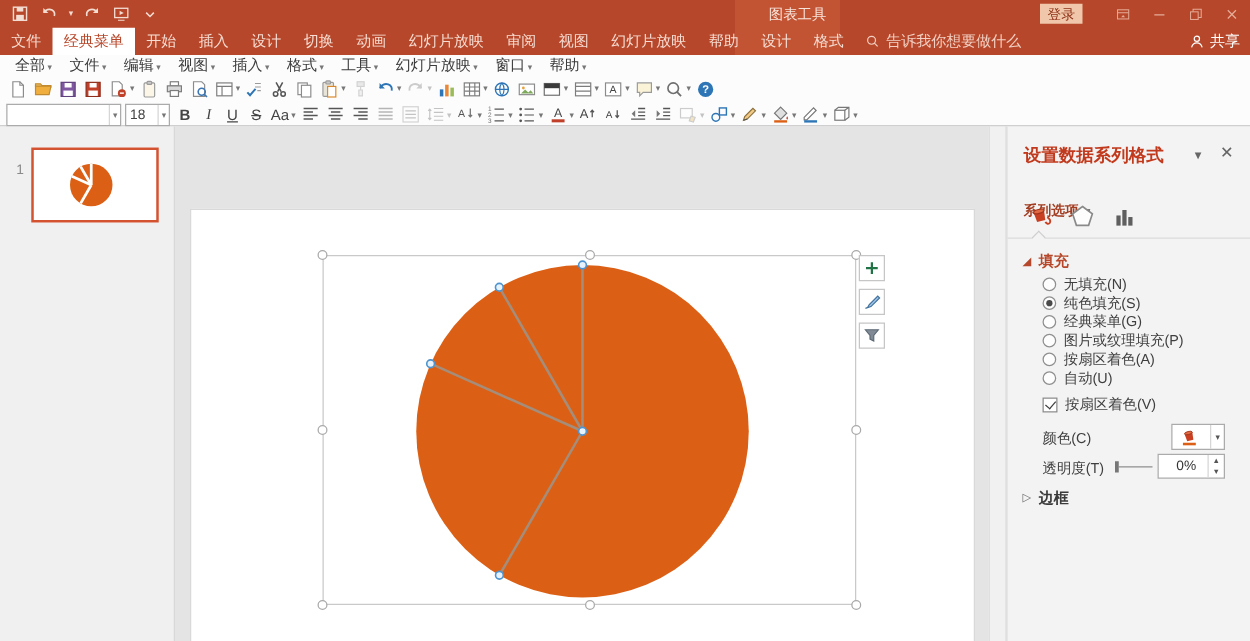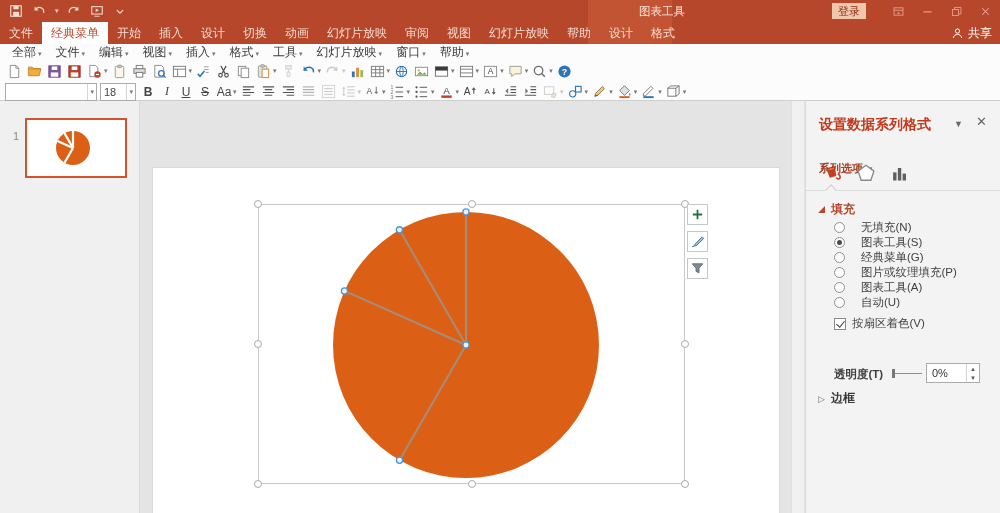--- a/index.html
+++ b/index.html
@@ -59,49 +59,49 @@
   #slide { position:absolute; left:152px; top:167px; width:628px; height:346px; background:#FFFFFF; border:1px solid #D9D9D9; border-bottom:none; }
   #vscroll { position:absolute; left:791px; top:101px; width:13px; height:412px; background:#F1F1F1; border-left:1px solid #DFDFDF; }
 
   #chart-frame { position:absolute; left:258px; top:204px; width:427px; height:280px; border:1px solid #C9C9C9; }
   .fh { position:absolute; width:8px; height:8px; border:1px solid #A9A9A9; border-radius:50%; background:#fff; }
   #chart-btns { position:absolute; left:687px; top:204px; display:flex; flex-direction:column; gap:6px; }
   .cbtn { width:21px; height:21px; background:#fff; border:1px solid #C6C6C6; display:flex; align-items:center; justify-content:center; }
   .cbtn svg { width:15px; height:15px; }
 
   
-  #taskpane { position:absolute; left:805px; top:101px; width:195px; height:412px; background:#F3F3F3; border-left:1px solid #D9D9D9; font-size:11.5px; }
+  #taskpane { position:absolute; left:805px; top:101px; width:195px; height:412px; background:#F3F3F3; border-left:1px solid #D9D9D9; font-size:11.5px;text-align:center; }
   #tp-title { position:absolute; left:13px; top:15px; font-size:14px; font-weight:bold; color:#C23A1D; white-space:nowrap; }
   #tp-dd { position:absolute; right:37px; top:18px; color:#666; font-size:9px; }
   #tp-close { position:absolute; right:13px; top:13px; color:#666; font-size:13px; }
   #tp-series { position:absolute; left:13px; top:43px; color:#A33E23; font-weight:bold; font-size:11px; white-space:nowrap;margin-top:17px; }
   #tp-series .mcaret { color:#555; font-size:8px; margin-left:3px; }
   #tp-tabs { position:absolute; left:14px; top:60px; display:flex; gap:11px; }
   .tp-tab { width:23px; height:23px; display:flex; align-items:center; justify-content:center; }
   .tp-tab svg { width:20px; height:20px; }
   #tp-divider { position:absolute; left:0; top:89px; width:195px; border-top:1px solid #DCDCDC; }
   #tp-notch { position:absolute; left:21px; top:85px; width:8px; height:8px; background:#F3F3F3; border-left:1px solid #CFCFCF; border-top:1px solid #CFCFCF; transform:rotate(45deg); }
   #tp-fill-header { position:absolute; left:12px; top:100px; display:flex; align-items:center; gap:6px; color:#B7472A; font-weight:bold; font-size:12px; }
   .tri-exp { width:0; height:0; border-style:solid; border-width:0 0 7px 7px; border-color:transparent transparent #B7472A transparent; }
   #fill-options { position:absolute; left:28px; top:120px; display:flex; flex-direction:column; }
-  .opt-row { display:flex; align-items:center; gap:16px; height:12px; margin-bottom:3px; white-space:nowrap; }
+  .opt-row { display:flex; align-items:center; gap:6px; height:12px; margin-bottom:3px; white-space:nowrap; }
   .radio { width:11px; height:11px; border:1px solid #8F8F8F; border-radius:50%; background:#FDFDFD; position:relative; flex:none; }
   .radio.checked::after { content:""; position:absolute; left:2px; top:2px; width:5px; height:5px; border-radius:50%; background:#4A4A4A; }
   .opt-label { color:#3F3F3F; font-size:11.5px; }
   #vary-row { display:flex; align-items:center; gap:6px; margin-top:6px; height:13px; white-space:nowrap; }
   .checkbox { width:12px; height:12px; border:1px solid #8A8A8A; background:#fff; position:relative; flex:none; }
   .checkbox.checked::after { content:""; position:absolute; left:2.5px; top:0.5px; width:4px; height:7px; border:solid #3F3F3F; border-width:0 1.6px 1.6px 0; transform:rotate(40deg); }
   #tp-color-row { position:absolute; left:28px; top:238px; width:146px; height:21px; }
   #tp-color-label { position:absolute; left:0; top:4px; color:#3F3F3F; white-space:nowrap; }
   #color-btn { position:absolute; right:0; top:0; width:43px; height:21px; background:#fff; border:1px solid #ABABAB; display:flex; align-items:center; }
   #color-btn .swatchwrap { width:26px; display:flex; justify-content:center; }
   #color-btn svg { width:15px; height:15px; }
   #color-btn .carrow { margin-left:auto; font-size:7px; color:#555; border-left:1px solid #D6D6D6; align-self:stretch; display:flex; align-items:center; padding:0 3px; }
   #tp-trans-row { position:absolute; left:28px; top:262px; width:146px; height:20px; }
-  #tp-trans-label { position:absolute; left:0; top:4px; color:#3F3F3F; white-space:nowrap;font-weight:bold; }
+  #tp-trans-label { position:absolute; left:0; top:4px; color:#3F3F3F; white-space:nowrap; }
   #trans-slider { position:absolute; left:55px; top:0; width:33px; height:20px; }
   #trans-track { position:absolute; left:6px; top:10px; width:27px; border-top:1px solid #8F8F8F; }
   #trans-knob { position:absolute; left:3px; top:6px; width:3px; height:9px; background:#777; }
   #trans-spin { position:absolute; left:92px; top:0; width:54px; height:20px; background:#fff; border:1px solid #ABABAB; display:flex; align-items:center; }
   #trans-value { padding-left:5px; color:#333; font-size:11px; flex:1; }
   #spin-arrows { width:13px; align-self:stretch; border-left:1px solid #D6D6D6; display:flex; flex-direction:column; }
   #spin-arrows span { flex:1; display:flex; align-items:center; justify-content:center; font-size:6px; color:#555; }
   #tp-border-header { position:absolute; left:12px; top:289px; display:flex; align-items:center; gap:6px; color:#3A3A3A; font-weight:bold; font-size:12px; }
   .tri-col { color:#6E6E6E; font-size:9px; }
 </style>
@@ -137,21 +137,21 @@
           <path d="M6.5 5.2l3.8 2-3.8 2z" fill="#F3DCD2"></path>
           <path d="M5 14h6" stroke="#F3DCD2"></path>
         </svg>
       </span>
       <span class="qbtn">
         <svg viewBox="0 0 16 16">
           <path d="M4.5 7l3.5 3.5L11.5 7" fill="none" stroke="#F3DCD2" stroke-width="1.4"></path>
         </svg>
       </span>
     </div>
-  <div id="ctx-label" style="left: 620px; width: 84px;">图表工具</div>
+  <div id="ctx-label" style="left: 596px; width: 84px;">图表工具</div>
   <div id="signin">登录</div>
   <div id="wincontrols">
       <span class="wc">
         <svg viewBox="0 0 16 16">
           <rect x="2.5" y="3.5" width="11" height="9" fill="none" stroke="currentColor"></rect>
           <path d="M2.5 6.5h11" stroke="currentColor"></path>
           <path d="M8 8.6l-1.9 2.2h3.8z" fill="currentColor"></path>
         </svg>
       </span>
       <span class="wc">
@@ -181,20 +181,29 @@
         <div class="tab">切换</div>
         <div class="tab">动画</div>
         <div class="tab">幻灯片放映</div>
         <div class="tab">审阅</div>
         <div class="tab">视图</div>
         <div class="tab">幻灯片放映</div>
         <div class="tab">帮助</div>
         <div class="tab contextual">设计</div>
         <div class="tab contextual">格式</div>
       </div>
+    <div id="search">
+      <span>
+          <svg viewBox="0 0 16 16">
+            <circle cx="7" cy="7" r="4.2" fill="none" stroke="currentColor" stroke-width="1.3"></circle>
+            <path d="M10 10l3.5 3.5" stroke="currentColor" stroke-width="1.3"></path>
+          </svg>
+        </span>
+      <span>告诉我你想要做什么</span>
+    </div>
   </div>
   <div id="share">
     <span>
         <svg viewBox="0 0 16 16">
           <circle cx="8" cy="5" r="2.6" fill="none" stroke="#fff" stroke-width="1.2"></circle>
           <path d="M2.8 13.5c.8-3 2.8-4.5 5.2-4.5s4.4 1.5 5.2 4.5" fill="none" stroke="#fff" stroke-width="1.2"></path>
         </svg>
       </span>
     <span>共享</span>
   </div>
@@ -735,43 +744,58 @@
     <span class="tri-exp"></span>
     <span>填充</span>
   </div>
   <div id="fill-options">
       <div class="opt-row">
         <span class="radio"></span>
         <span class="opt-label">无填充(N)</span>
       </div>
       <div class="opt-row">
         <span class="radio checked"></span>
-        <span class="opt-label">图表工具(S)</span>
+        <span class="opt-label">纯色填充(S)</span>
       </div>
       <div class="opt-row">
         <span class="radio"></span>
         <span class="opt-label">经典菜单(G)</span>
       </div>
       <div class="opt-row">
         <span class="radio"></span>
         <span class="opt-label">图片或纹理填充(P)</span>
       </div>
       <div class="opt-row">
         <span class="radio"></span>
-        <span class="opt-label">图表工具(A)</span>
+        <span class="opt-label">按扇区着色(A)</span>
       </div>
       <div class="opt-row">
         <span class="radio"></span>
         <span class="opt-label">自动(U)</span>
       </div>
       <div id="vary-row">
         <span class="checkbox checked"></span>
         <span class="opt-label">按扇区着色(V)</span>
       </div>
     </div>
+  <div id="tp-color-row">
+    <span id="tp-color-label">颜色(C)</span>
+    <div id="color-btn">
+      <span class="swatchwrap">
+          <svg viewBox="0 0 16 16">
+            <g transform="rotate(-14 8 8)">
+              <path d="M4.6 4.6h6.8l-.7 6.6H5.3z" fill="#C84021"></path>
+              <ellipse cx="8" cy="4.6" rx="3.4" ry="1.3" fill="#E06A43" stroke="#A53318" stroke-width="0.7"></ellipse>
+            </g>
+            <rect x="2.5" y="13" width="11" height="2.2" fill="#DB6015"></rect>
+          </svg>
+        </span>
+      <span class="carrow">▾</span>
+    </div>
+  </div>
   <div id="tp-trans-row">
     <span id="tp-trans-label">透明度(T)</span>
     <div id="trans-slider">
       <div id="trans-track"></div>
       <div id="trans-knob"></div>
     </div>
     <div id="trans-spin">
       <span id="trans-value">0%</span>
       <span id="spin-arrows">
           <span>▲</span>

